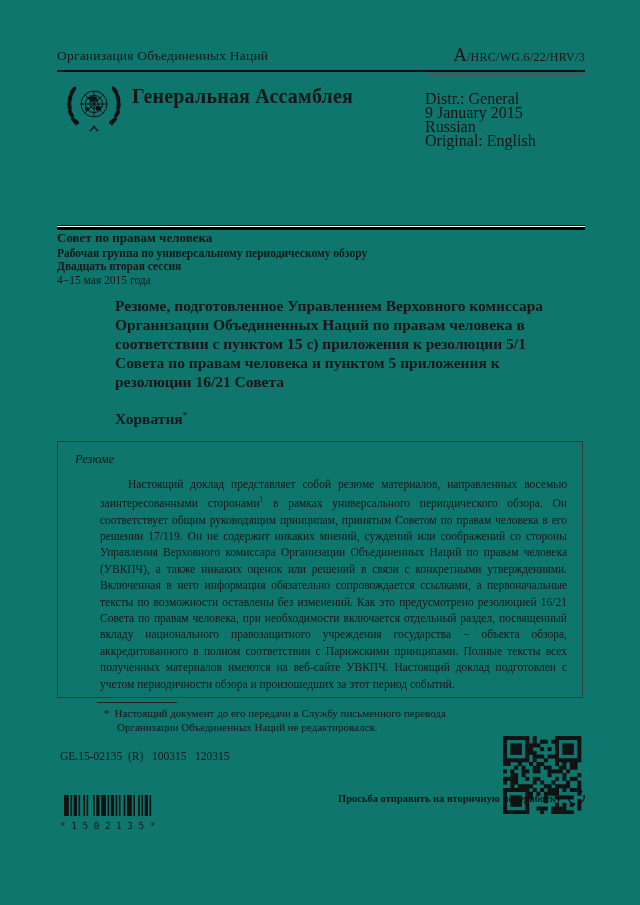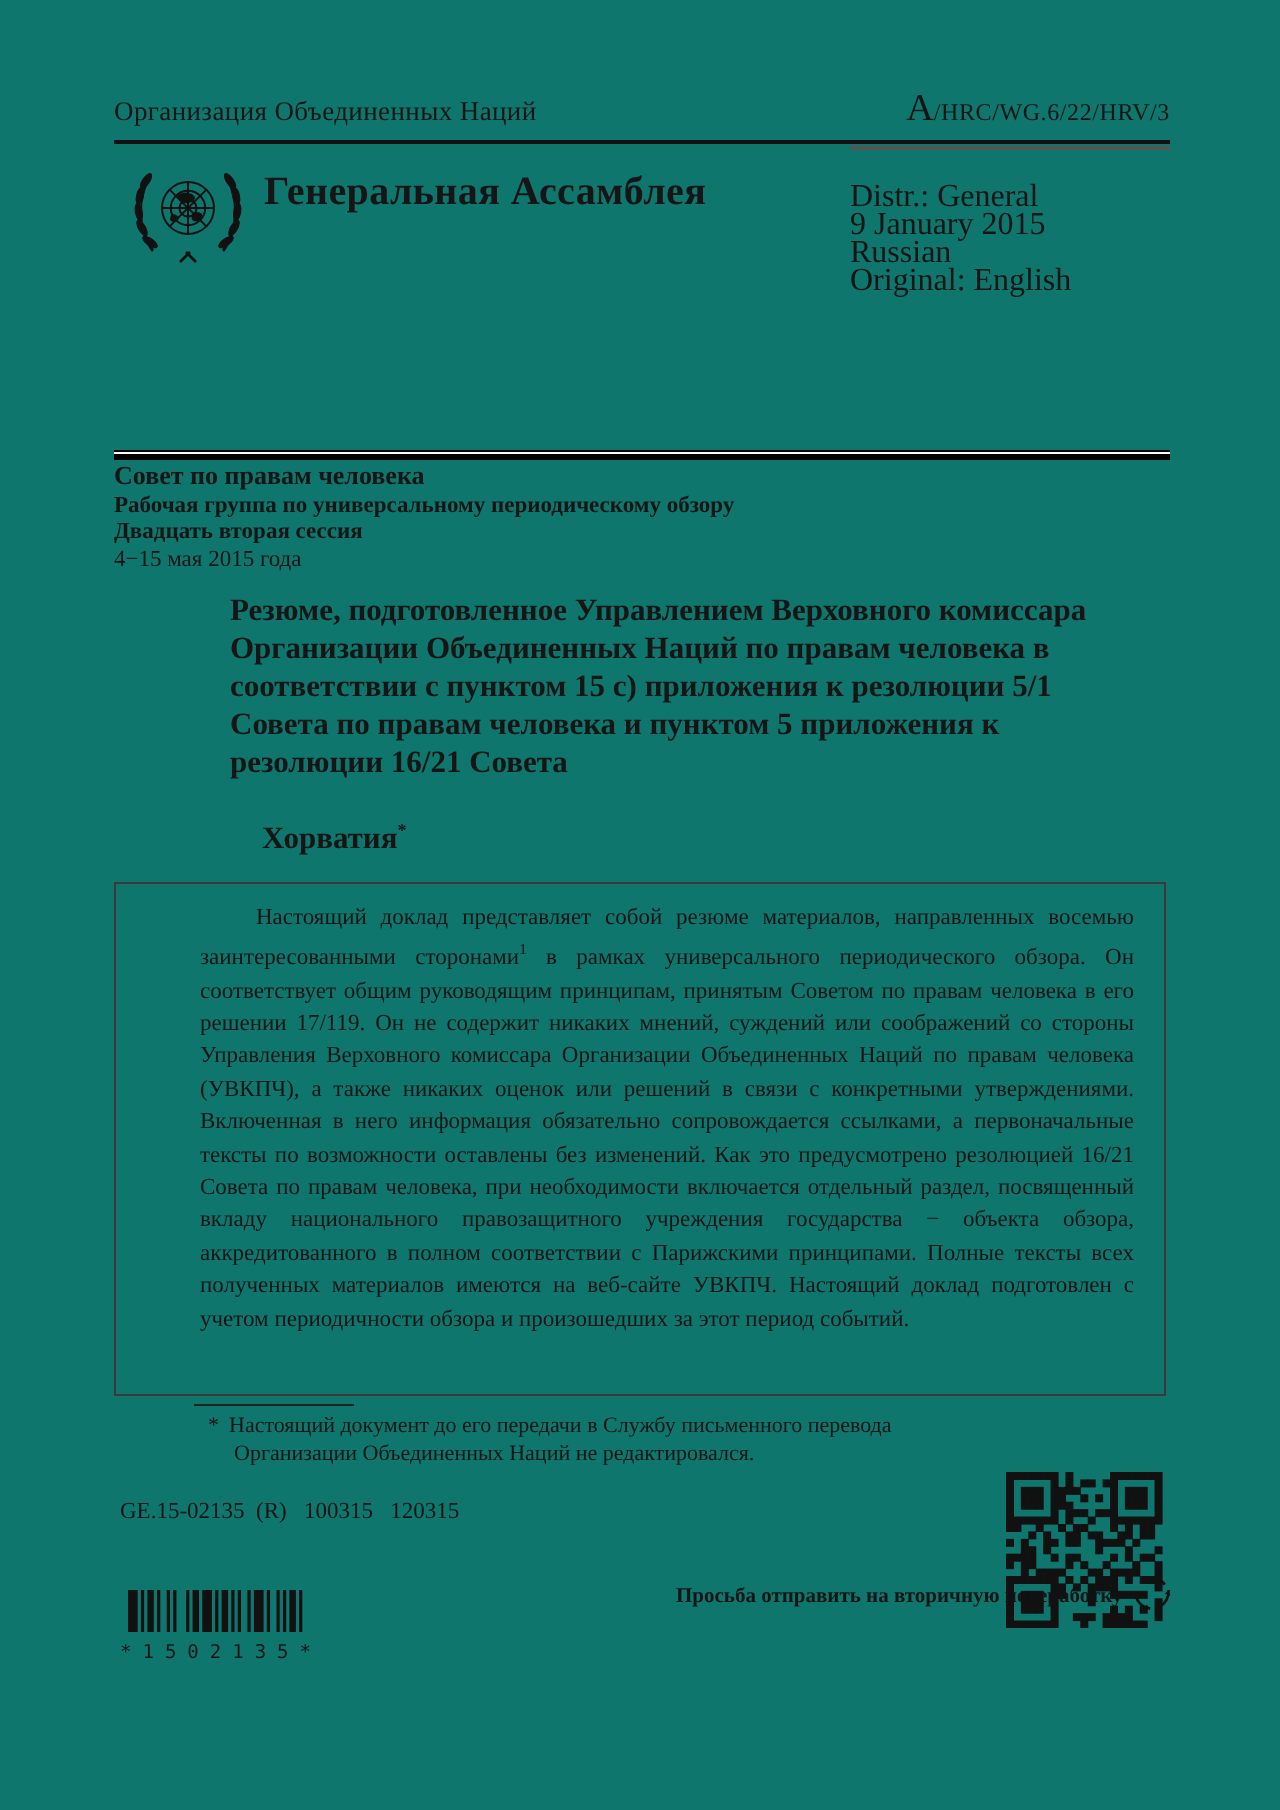--- a/index.html
+++ b/index.html
@@ -29,21 +29,21 @@
   .rule-thick{left:57px;top:225px;width:528px;height:4.5px;
     background:linear-gradient(to bottom,#000 0,#000 1.2px,#fdfdfc 1.2px,#fdfdfc 2px,#000 2px,#000 4.5px);}
 
   .session-block{left:57px;top:231px;line-height:13.5px;}
   .session-council{font-size:13px;font-weight:bold;margin-bottom:2px;}
   .session-wg{font-size:11.5px;font-weight:bold;}
   .session-num{font-size:11.5px;font-weight:bold;}
   .session-dates{font-size:11.5px;}
 
   .doc-title{left:115px;top:296px;width:438px;font-size:15.5px;font-weight:bold;line-height:19px;}
-  .country-line{left:131px;top:410px;font-size:15.5px;font-weight:bold;}
+  .country-line{left:115px;top:410px;font-size:15.5px;font-weight:bold;}
   .country-line sup{font-size:9px;}
 
   .summary-box{left:57px;top:441px;width:526px;height:257px;border:1px solid #3a3a3a;box-sizing:border-box;}
   .summary-heading{margin:10px 0 0 17px;font-size:12.5px;font-style:italic;}
   .summary-body{margin:9px 15px 0 42px;font-size:11.5px;line-height:16.4px;text-align:justify;text-indent:28px;}
   .summary-body sup{font-size:7.5px;}
 
   .footnote-sep{left:97px;top:702px;width:80px;height:1px;background:#222;}
   .footnote{left:104px;top:707px;width:362px;font-size:11px;line-height:13.5px;
     padding-left:13px;text-indent:-13px;}
@@ -117,20 +117,21 @@
     <div class="session-council">Совет по правам человека</div>
     <div class="session-wg">Рабочая группа по универсальному периодическому обзору</div>
     <div class="session-num">Двадцать вторая сессия</div>
     <div class="session-dates">4−15 мая 2015 года</div>
   </div>
 
   <div class="abs doc-title">Резюме, подготовленное Управлением Верховного комиссара Организации Объединенных Наций по правам человека в соответствии с пунктом 15 с) приложения к резолюции 5/1 Совета по правам человека и пунктом 5 приложения к резолюции 16/21 Совета</div>
   <div class="abs country-line"><span>Хорватия</span><sup>*</sup></div>
 
   <div class="abs summary-box">
+    <div class="summary-heading">Резюме</div>
     <div class="summary-body"><span>Настоящий доклад представляет собой резюме материалов, направленных восемью заинтересованными сторонами</span><sup>1</sup><span> в рамках универсального периодического обзора. Он соответствует общим руководящим принципам, принятым Советом по правам человека в его решении 17/119. Он не содержит никаких мнений, суждений или соображений со стороны Управления Верховного комиссара Организации Объединенных Наций по правам человека (УВКПЧ), а также никаких оценок или решений в связи с конкретными утверждениями. Включенная в него информация обязательно сопровождается ссылками, а первоначальные тексты по возможности оставлены без изменений. Как это предусмотрено резолюцией 16/21 Совета по правам человека, при необходимости включается отдельный раздел, посвященный вкладу национального правозащитного учреждения государства − объекта обзора, аккредитованного в полном соответствии с Парижскими принципами. Полные тексты всех полученных материалов имеются на веб-сайте УВКПЧ. Настоящий доклад подготовлен с учетом периодичности обзора и произошедших за этот период событий.</span></div>
   </div>
 
   <div class="abs footnote-sep"></div>
   <div class="abs footnote"><span class="fn-mark">*</span><span>Настоящий документ до его передачи в Службу письменного перевода Организации Объединенных Наций не редактировался.</span></div>
 
   <div class="abs ge-line">GE.15-02135  (R)   100315   120315</div>
 
   <div class="abs barcode-wrap">
     <div id="barcode-bars"><svg width="92" height="21">

